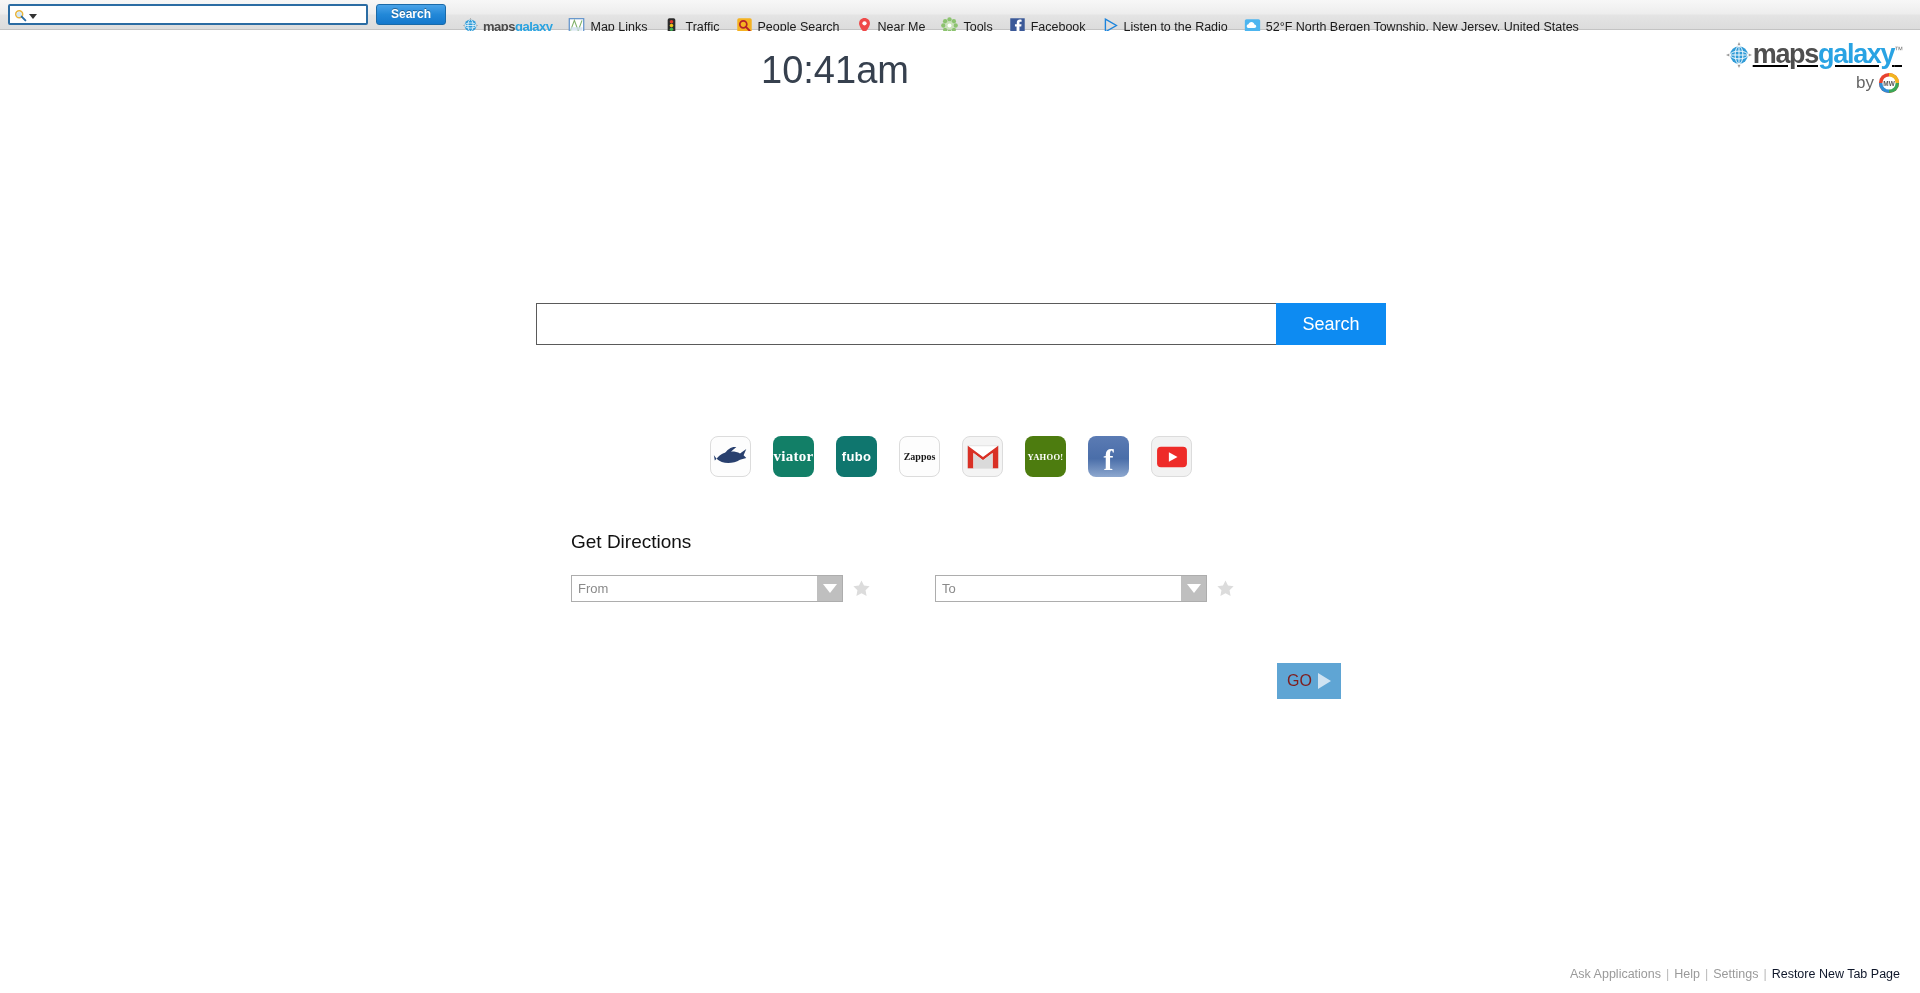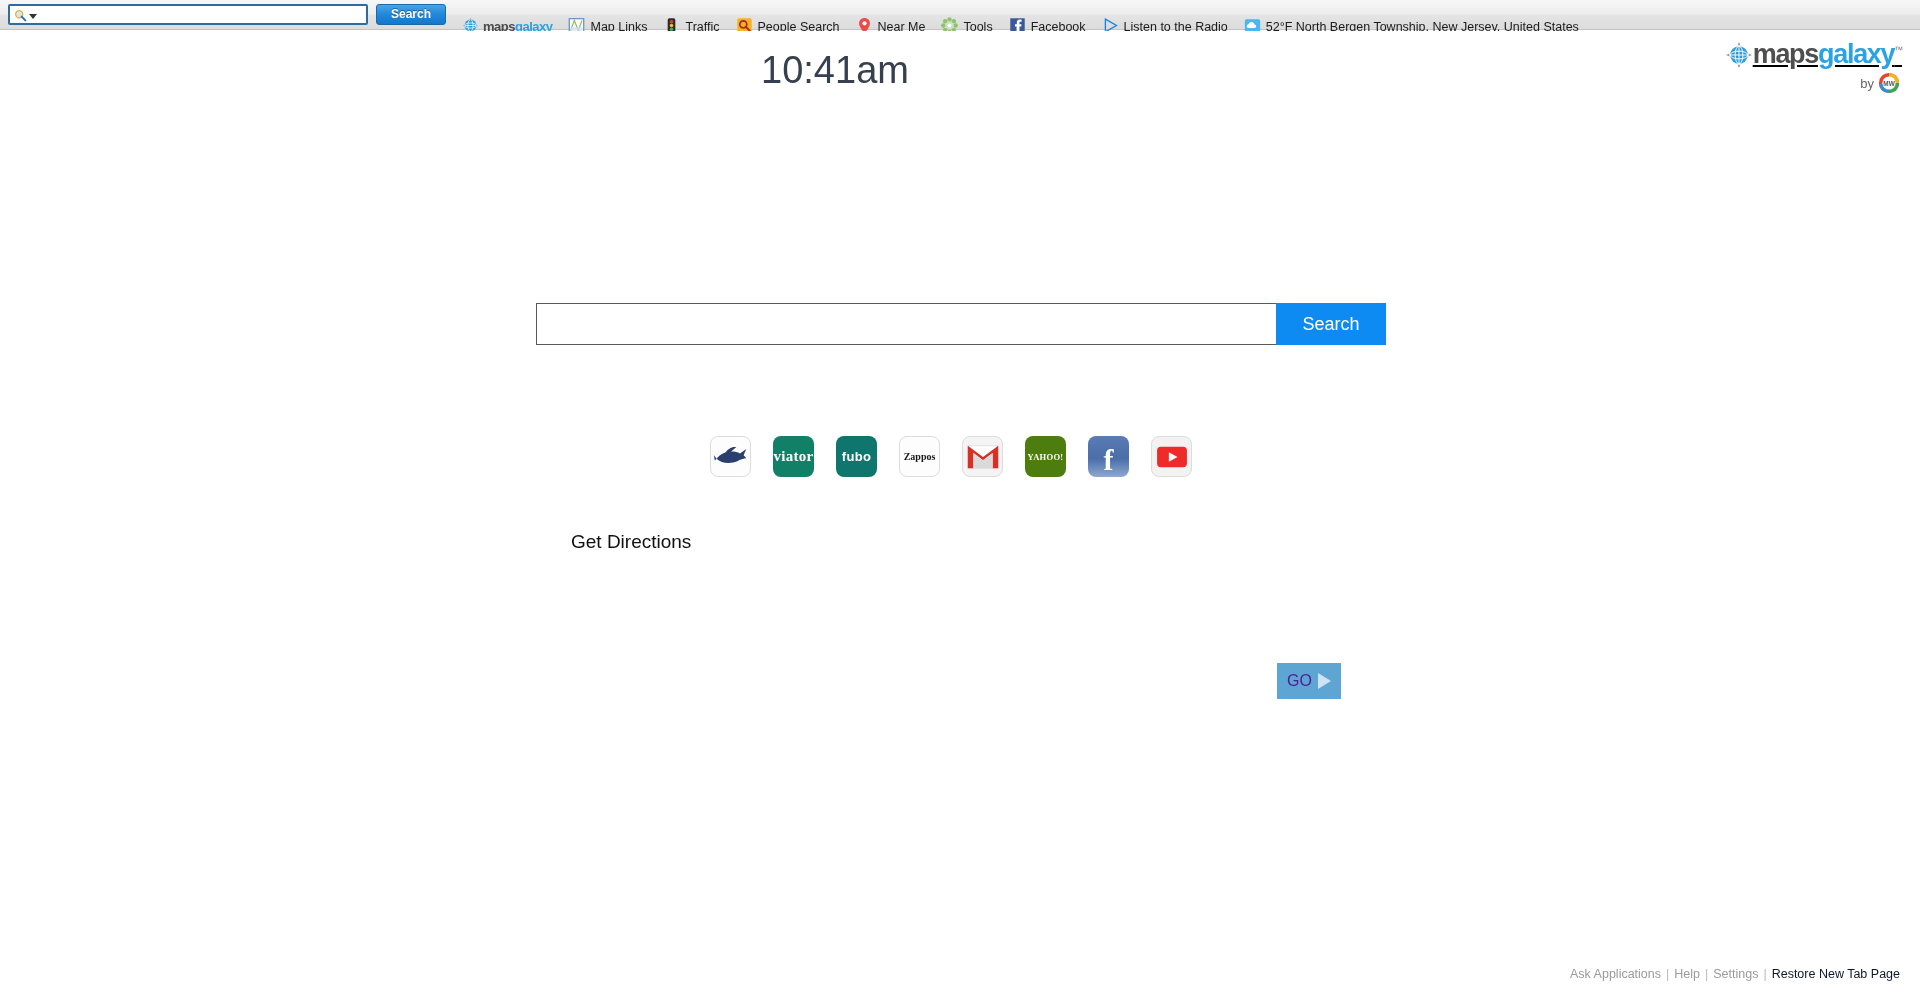--- a/index.html
+++ b/index.html
@@ -107,21 +107,21 @@
     font-size: 27px; font-weight: bold; letter-spacing: -1.3px;
     margin-left: 1px; line-height: 1; text-decoration: underline;
   }
   #brand-name .b1 { color: #4f4f4f; }
   #brand-name .b2 { color: #29a3e3; }
   #brand-tm { font-size: 9px; color: #777; vertical-align: super; font-weight: normal; }
   #brand-by {
     display: flex; align-items: center; justify-content: flex-end;
     margin-top: 4px; margin-right: 2px;
   }
-  #brand-by-label { font-size: 13px; color: #666; margin-right: 4px; text-align: right; }
+  #brand-by-label { font-size: 17px; color: #666; margin-right: 4px; text-align: right; }
   #mw-badge { width: 22px; height: 22px; }
 
   
   #main-search {
     position: absolute; top: 272px; left: 536px;
     width: 850px; height: 42px;
     display: flex;
   }
   #main-search-input {
     flex: 1 1 auto;
@@ -210,21 +210,21 @@
 
   #go-btn {
     position: absolute; top: 632px; left: 1277px;
     width: 64px; height: 36px;
     background: #5fa5d4;
     border: 0;
     display: flex; align-items: center; justify-content: center;
     cursor: pointer;
     gap: 6px;
   }
-  #go-label { color: #4c1d95; font-size: 16px; font-family: "Liberation Sans", sans-serif; }
+  #go-label { color: #7f1d1d; font-size: 16px; font-family: "Liberation Sans", sans-serif; }
   #go-tri {
     width: 0; height: 0;
     border-top: 8px solid transparent;
     border-bottom: 8px solid transparent;
     border-left: 13px solid #cfe3f2;
   }
 
   
   #footer {
     position: absolute; bottom: 12px; right: 20px;
@@ -425,20 +425,45 @@
       <svg viewBox="0 0 40 28" width="32" height="22">
         <rect x="1" y="1" width="38" height="26" rx="5" fill="#ee2b28"></rect>
         <path d="M16 8 L27 14 L16 20 Z" fill="#fff"></path>
       </svg>
     </div>
 
   </div>
 
   <div id="directions">
     <h2 id="dir-title">Get Directions</h2>
+    <div id="dir-row">
+
+      <div class="dir-field">
+        <input class="dir-input" type="text" value="" placeholder="From" style="">
+        <span class="dir-arrow">
+          <i></i>
+        </span>
+      </div>
+      <svg class="dir-star" viewBox="0 0 22 22">
+        <path d="M11 1.6 L13.9 7.6 L20.4 8.5 L15.7 13.1 L16.9 19.6 L11 16.4 L5.1 19.6 L6.3 13.1 L1.6 8.5 L8.1 7.6 Z" fill="#dcdcdc"></path>
+      </svg>
+
+      <span id="dir-gap"></span>
+
+      <div class="dir-field">
+        <input class="dir-input" type="text" value="" placeholder="To" style="">
+        <span class="dir-arrow">
+          <i></i>
+        </span>
+      </div>
+      <svg class="dir-star" viewBox="0 0 22 22">
+        <path d="M11 1.6 L13.9 7.6 L20.4 8.5 L15.7 13.1 L16.9 19.6 L11 16.4 L5.1 19.6 L6.3 13.1 L1.6 8.5 L8.1 7.6 Z" fill="#dcdcdc"></path>
+      </svg>
+
+    </div>
   </div>
 
 
   <button id="go-btn">
     <span id="go-label">GO</span>
     <span id="go-tri"></span>
   </button>
 
   <div id="footer">
     <a>Ask Applications</a><span class="fsep">|</span><a>Help</a><span class="fsep">|</span><a>Settings</a><span class="fsep">|</span><a class="strong">Restore New Tab Page</a>

